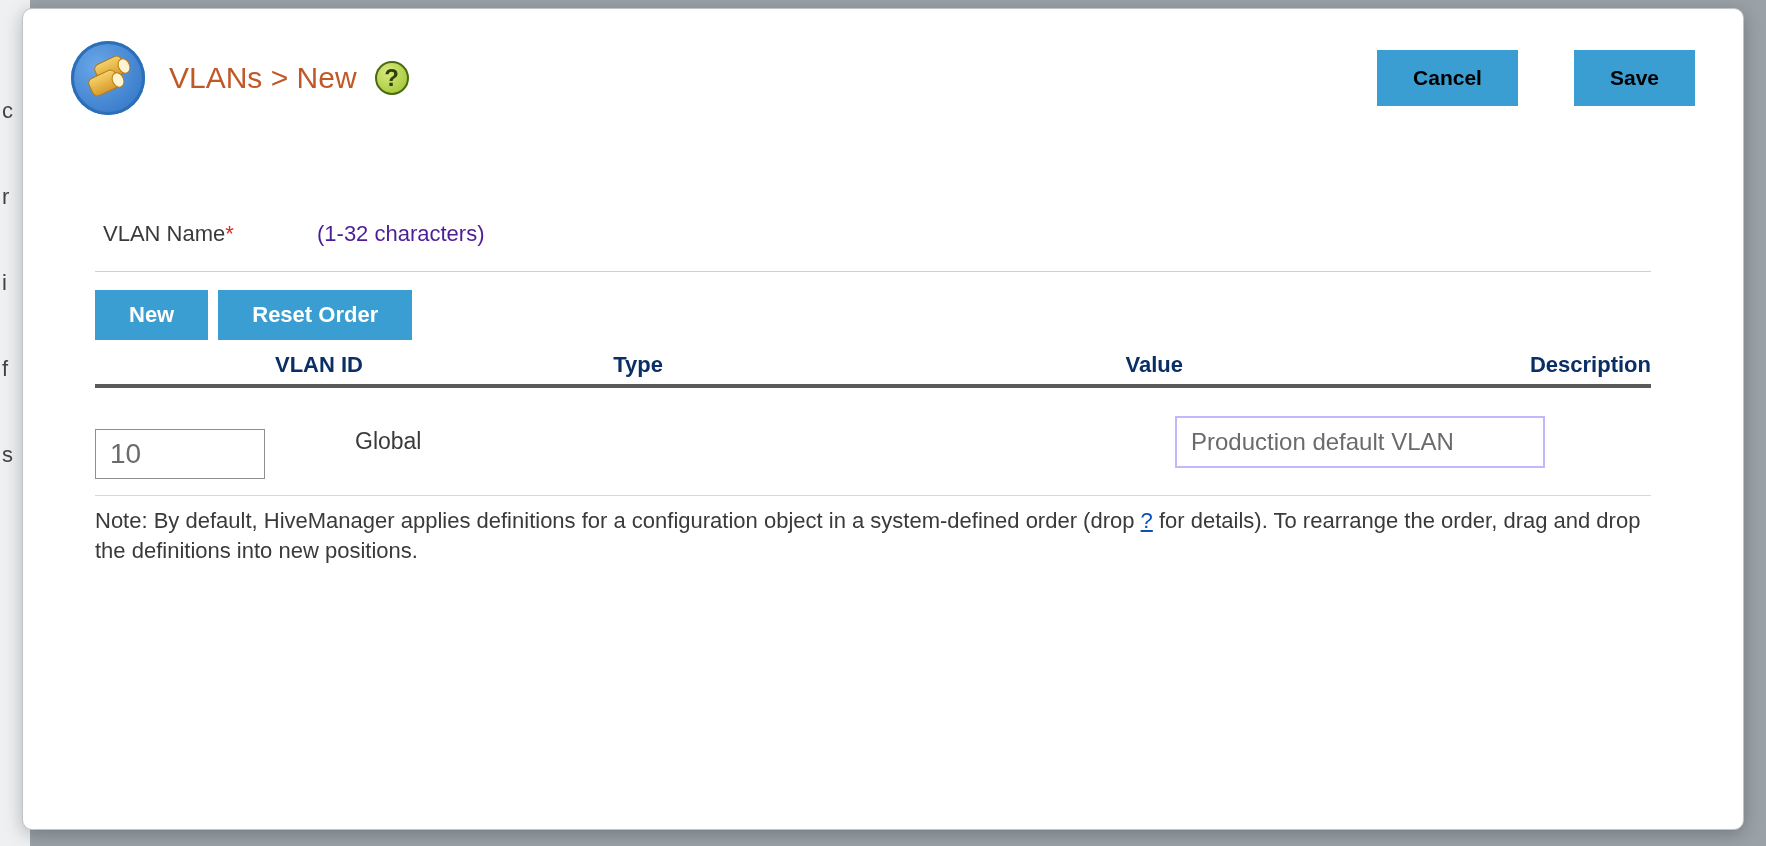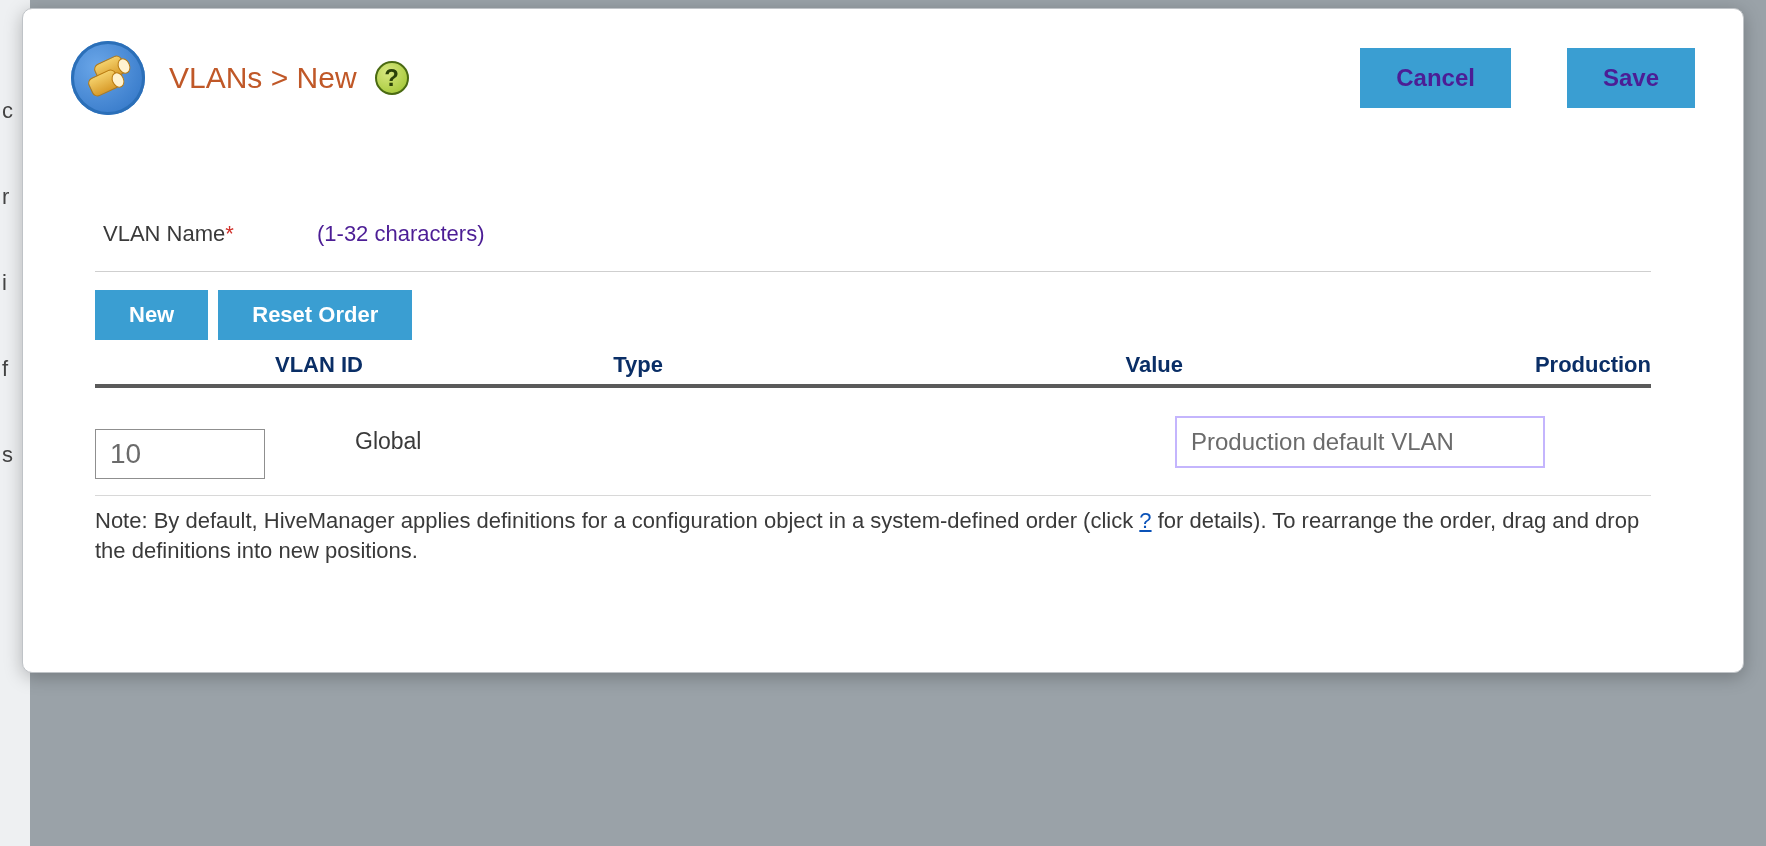--- a/index.html
+++ b/index.html
@@ -18,21 +18,21 @@
       background: #eef0f2;
       color: #444;
       font-size: 22px;
       padding-top: 38px;
     }
     .backdrop-left span { display:block; margin: 60px 0 0 2px; }
     .modal {
       position: absolute;
       left: 22px; top: 8px;
       width: 1722px;
-      height: 665px;
+      height: 822px;
       background: #ffffff;
       border: 1px solid #bfc3c7;
       border-radius: 10px;
       box-shadow: 0 4px 18px rgba(0,0,0,0.25);
       padding: 0;
     }
     .modal-header {
       display: flex;
       align-items: center;
       padding: 32px 48px 20px 48px;
@@ -69,22 +69,22 @@
       border: 2px solid #4a6a12;
       color: #2a4208;
       font-weight: bold;
       font-size: 24px;
       display: flex; align-items:center; justify-content:center;
       cursor: pointer;
     }
     .header-spacer { flex: 1; }
     .btn {
       background: #3a9ed2;
-      color: #4c1d95;
-      font-size: 24px;
+      color: #000000;
+      font-size: 21px;
       font-weight: 600;
       border: none;
       padding: 16px 36px;
       cursor: pointer;
       margin-left: 56px;
     }
 
     .modal-body {
       padding: 70px 92px 0 72px;
     }
@@ -230,35 +230,35 @@
     <div class="toolbar">
       <button class="tool-btn">New</button>
       <button class="tool-btn">Reset Order</button>
     </div>
 
     <div class="table">
       <div class="table-header">
         <div class="th">VLAN ID</div>
         <div class="th">Type</div>
         <div class="th">Value</div>
-        <div class="th">Production</div>
+        <div class="th">Description</div>
       </div>
 
       <div class="table-row">
         <div>
           <input type="text" class="cell-input vlanid-input" value="10" style="">
         </div>
         <div class="cell-text">Global</div>
         <div class="cell-text"></div>
         <div>
           <input type="text" class="desc-input" value="Production default VLAN" style="">
         </div>
       </div>
     </div>
 
     <div class="note">
-      <span>Note: By default, HiveManager applies definitions for a configuration object in a system-defined order (click </span>
+      <span>Note: By default, HiveManager applies definitions for a configuration object in a system-defined order (drop </span>
       <a>?</a>
       <span> for details). To rearrange the order, drag and drop the definitions into new positions.</span>
     </div>
 
   </div>
 </div>
 
 </body></html>

